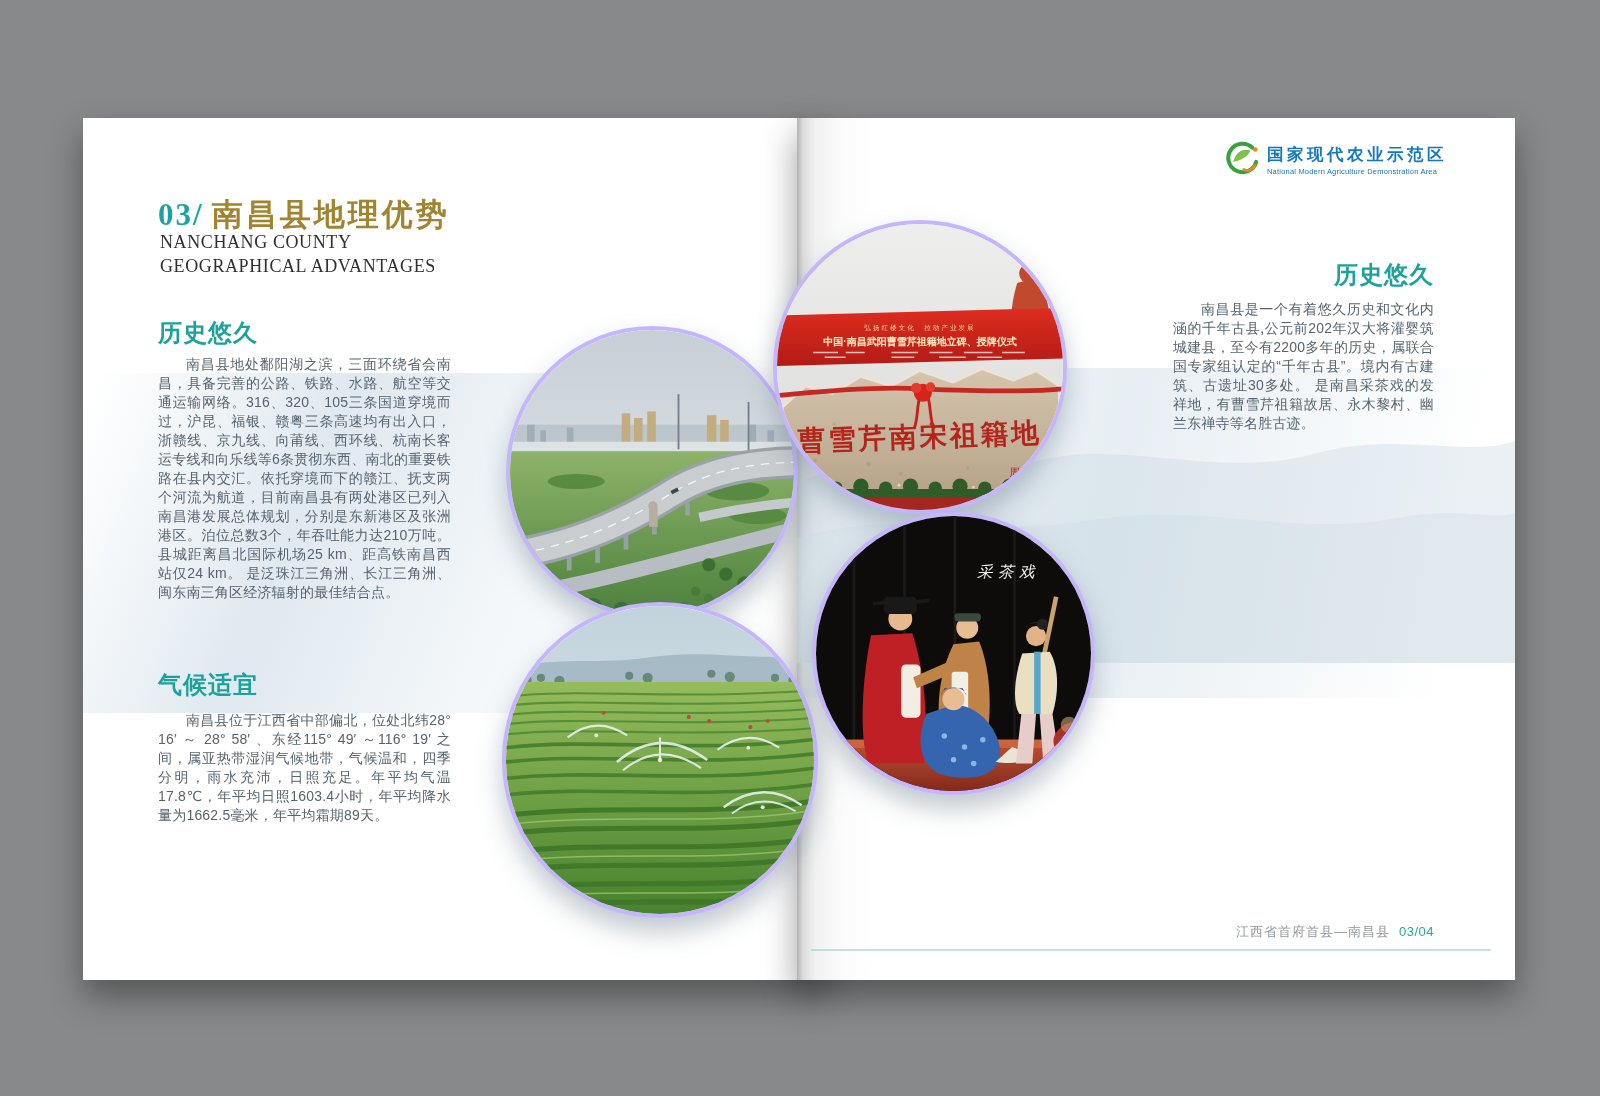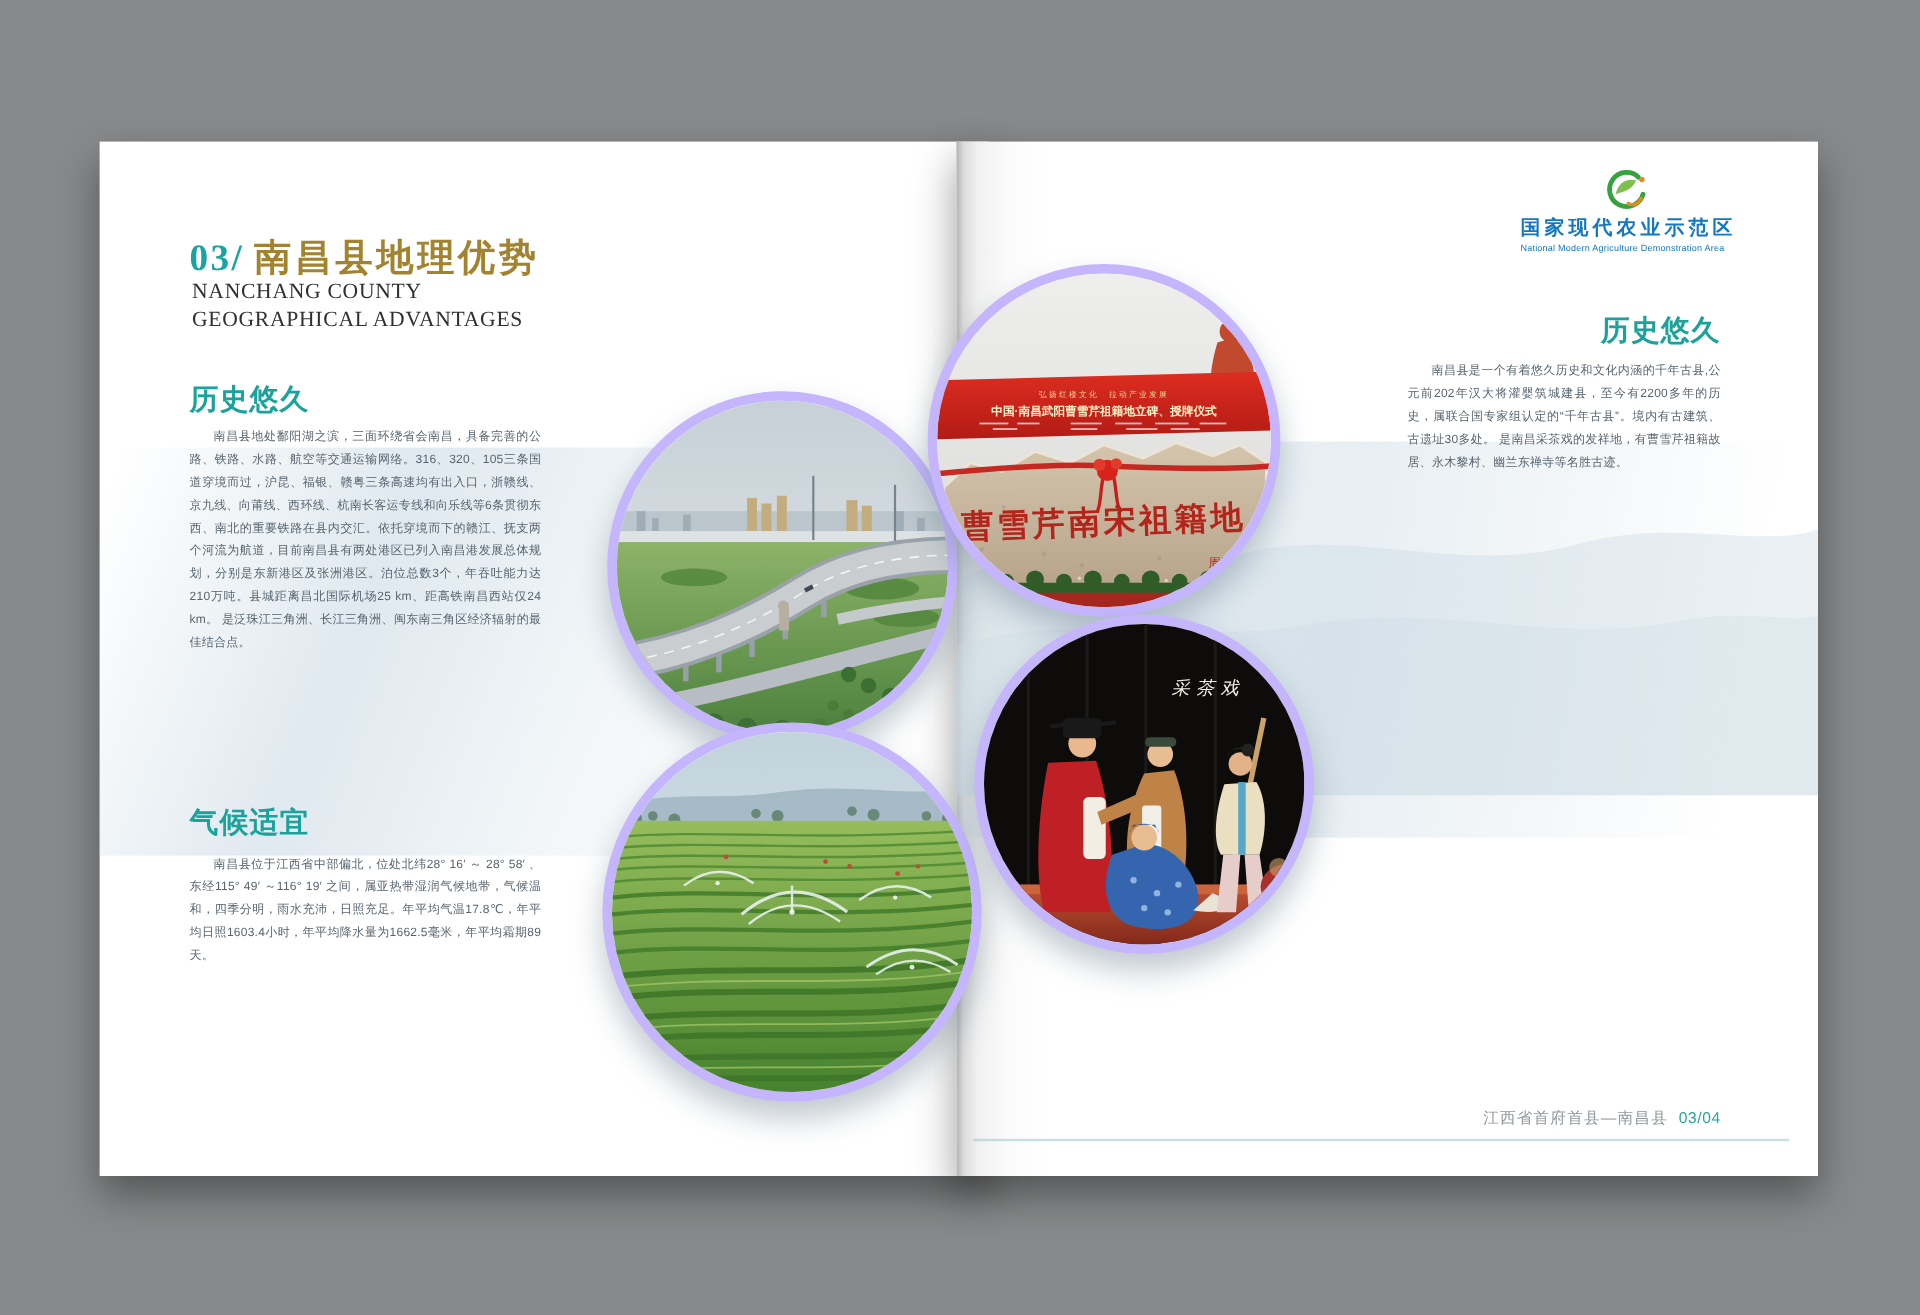--- a/index.html
+++ b/index.html
@@ -22,45 +22,45 @@
 
   
   .title-line{position:absolute;left:75px;top:76px;white-space:nowrap;
     font-family:"Liberation Serif","DejaVu Serif",serif;font-weight:bold;font-size:31px;}
   .title-num{color:#1ba3a0;letter-spacing:2px;}
   .title-zh{color:#a2832f;letter-spacing:3px;margin-left:8px;}
   .title-en{position:absolute;left:77px;top:112px;
     font-family:"Liberation Serif","DejaVu Serif",serif;font-size:18px;line-height:24px;
     color:#303030;letter-spacing:.6px;}
   .sec-heading{position:absolute;font-size:24px;font-weight:bold;color:#1ba39b;letter-spacing:1px;}
-  .body-text{position:absolute;width:293px;font-size:10px;line-height:19px;color:#57646f;
+  .body-text{position:absolute;width:293px;font-size:14px;line-height:19px;color:#57646f;
     text-align:justify;text-indent:2em;letter-spacing:.2px;}
   #lp-h1{left:75px;top:199px;}
   #lp-b1{left:75px;top:237px;}
   #lp-h2{left:75px;top:551px;}
   #lp-b2{left:75px;top:593px;}
 
   
-  .logo{position:absolute;top:23px;right:68px;display:flex;align-items:center;flex-direction:column;}
+  .logo{position:absolute;top:23px;right:68px;display:flex;align-items:center;}
   .logo-icon{width:38px;height:38px;margin-right:7px;flex:0 0 auto;}
   .logo-zh{font-size:16.5px;font-weight:bold;color:#1478be;letter-spacing:3.5px;white-space:nowrap;}
   .logo-en{font-size:7.5px;color:#1478be;letter-spacing:.2px;white-space:nowrap;margin-top:1px;}
   .sec-heading.right{text-align:right;left:300px;right:81px;}
   #rp-h1{top:141px;}
   #rp-b1{left:376px;top:182px;width:261px;}
   #rp-h2{top:419px;}
   #rp-b2{left:376px;top:462px;width:261px;}
   .footer{position:absolute;top:805px;right:81px;font-size:13px;color:#8f989f;
     letter-spacing:1px;white-space:nowrap;}
   .footer .pagenum{color:#2aa39b;margin-left:9px;letter-spacing:.5px;}
   .footer-line{position:absolute;top:831px;left:14px;right:24px;height:2px;
     background:rgba(150,202,196,.55);}
 
   
-  .circle{position:absolute;border-radius:50%;background:#fff;border:8px solid #c4b5fd;
+  .circle{position:absolute;border-radius:50%;background:#fff;border:4px solid #c4b5fd;
     box-sizing:border-box;box-shadow:0 14px 26px rgba(104,124,140,.42);}
   .circle svg{display:block;width:100%;height:100%;border-radius:50%;}
   #circle-highway{left:506px;top:326px;width:292px;height:292px;z-index:5;}
   #circle-monument{left:773px;top:220px;width:294px;height:294px;z-index:6;}
   #circle-tea{left:502px;top:602px;width:316px;height:316px;z-index:7;}
   #circle-opera{left:812px;top:512px;width:283px;height:283px;z-index:8;font-style:italic;}
   .serif{font-family:"Liberation Serif","DejaVu Serif",serif;}
 </style>
 </head>
 <body>

